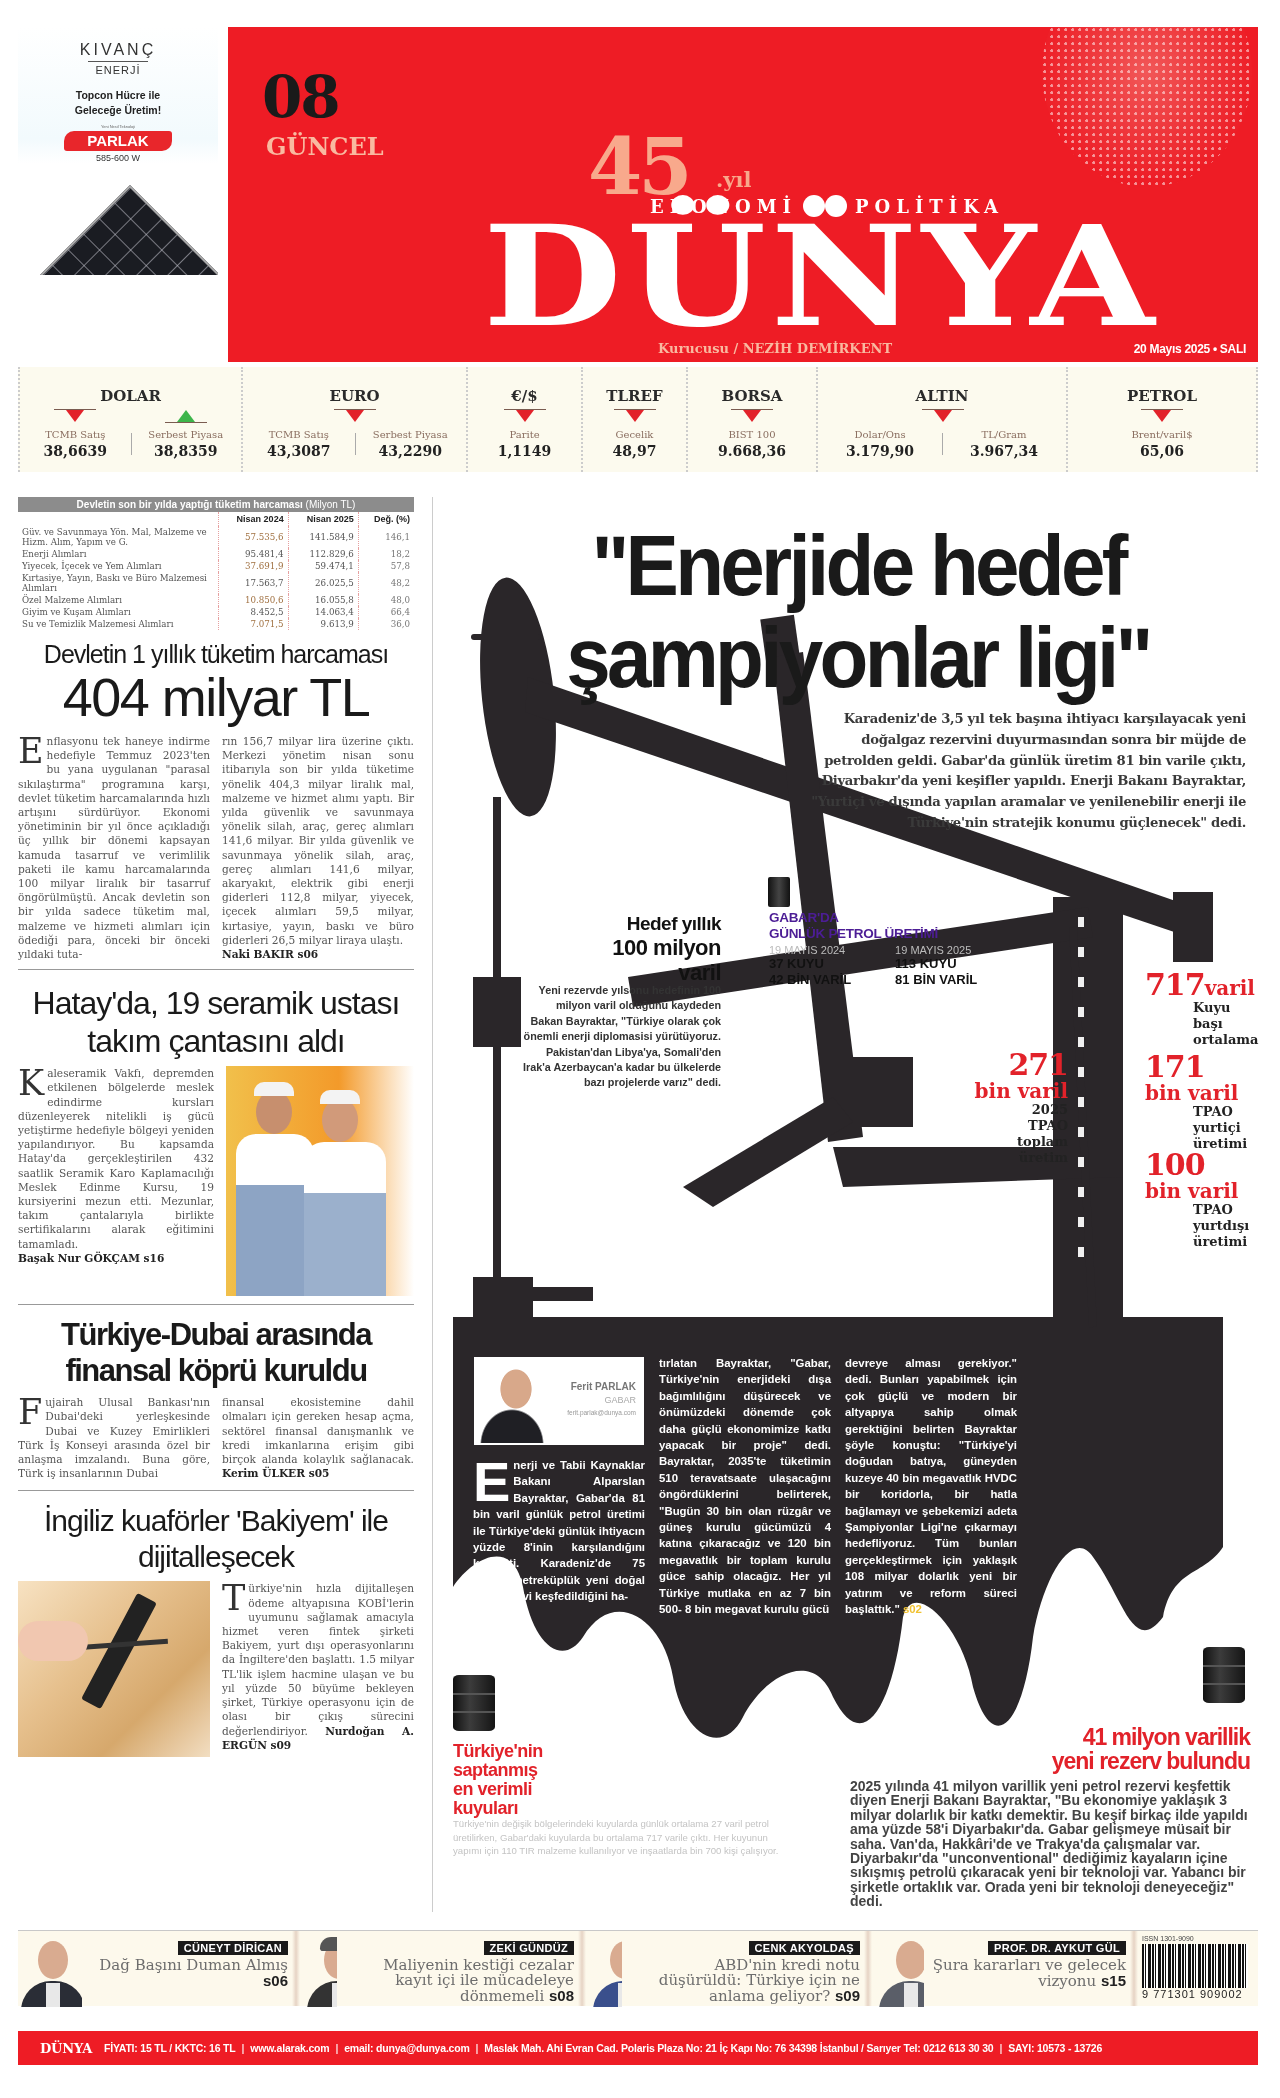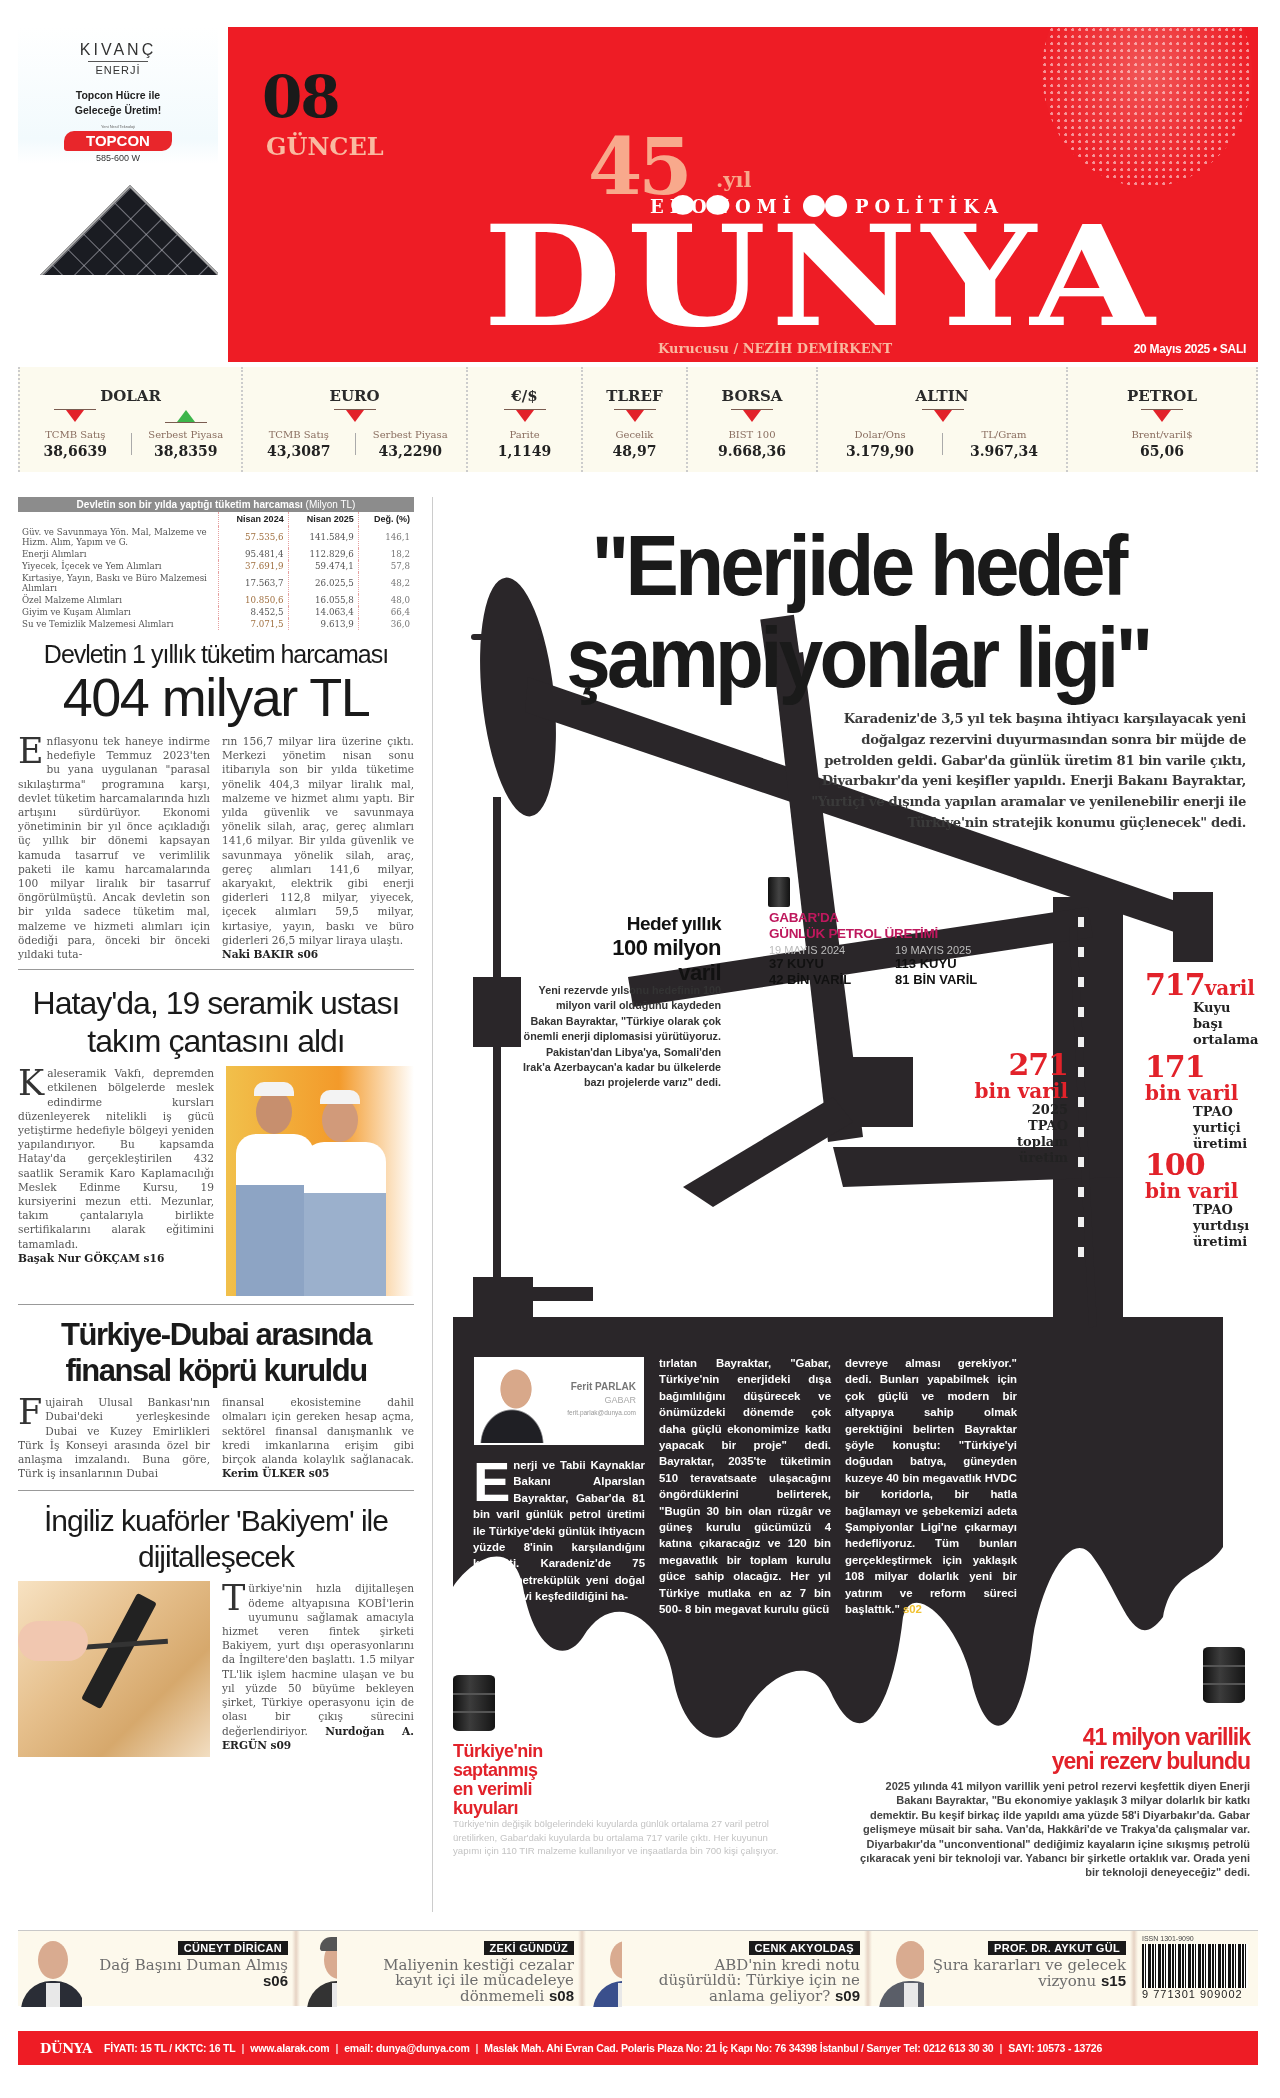--- a/index.html
+++ b/index.html
@@ -77,21 +77,21 @@
   #main { left: 432px; top: 497px; width: 826px; height: 1415px; border-left: 1px solid #ccc; }
   .headline { left: 45px; top: 22px; width: 760px; font-family: "Liberation Sans", sans-serif; font-weight: 900; font-size: 86px; line-height: 92px; letter-spacing: -4px; color: #1a1a1a; text-align: center; transform: scaleX(0.93); transform-origin: 50% 0; }
   .spot { right: 12px; top: 212px; width: 440px; text-align: right; font-family: "DejaVu Serif", serif; font-weight: bold; font-size: 13.2px; line-height: 20.8px; color: #3a3a3a; letter-spacing: -0.3px; }
   .pump { left: 0; top: 0; }
 
   .target-hd { left: 110px; top: 415px; width: 178px; text-align: right; font-family: "Liberation Sans", sans-serif; font-weight: bold; font-size: 19px; line-height: 24px; color: #111; letter-spacing: -0.5px; }
   .target-hd .big { font-size: 22px; }
   .target-tx { left: 90px; top: 486px; width: 198px; text-align: right; font-family: "Liberation Sans", sans-serif; font-weight: bold; font-size: 10.8px; line-height: 15.4px; color: #333; }
 
   .gabar { left: 336px; top: 413px; font-family: "Liberation Sans", sans-serif; }
-  .gabar .ttl { color: #be185d; font-weight: bold; font-size: 13.5px; line-height: 16px; letter-spacing: -0.3px; }
+  .gabar .ttl { color: #4c1d95; font-weight: bold; font-size: 13.5px; line-height: 16px; letter-spacing: -0.3px; }
   .gabar .cols { display: flex; gap: 44px; margin-top: 2px; }
   .gabar .date { color: #bbb; font-size: 11px; }
   .gabar .val { color: #111; font-weight: bold; font-size: 13px; line-height: 16px; }
   .gabar-icon { left: 335px; top: 380px; width: 22px; height: 30px; background: linear-gradient(90deg,#111,#444,#111); border-radius: 2px; }
 
   .stat { font-family: "DejaVu Serif", serif; }
   .stat .n { color: #e2222a; font-weight: 900; font-size: 30px; line-height: 30px; letter-spacing: -1px; }
   .stat .u { color: #e2222a; font-weight: bold; font-size: 20px; line-height: 22px; }
   .stat .d { color: #222; font-weight: bold; font-size: 13px; line-height: 16px; margin-left: 48px; }
 
@@ -104,21 +104,21 @@
   .author-box .photo { position: absolute; left: 4px; top: 6px; width: 70px; height: 80px; background: radial-gradient(ellipse 16px 20px at 38px 26px, #d8a88a 0 95%, transparent 100%), radial-gradient(ellipse 32px 36px at 34px 82px, #1f1f24 0 95%, transparent 100%); }
 
   .barrel { width: 42px; height: 56px; border-radius: 6px/4px; background: linear-gradient(90deg,#111 0%,#3c3c3c 40%,#151515 100%); }
   .barrel:before, .barrel:after { content: ""; position: absolute; left: 0; right: 0; height: 2px; background: #555; }
   .barrel:before { top: 18px; } .barrel:after { top: 36px; }
 
   .wells-hd { left: 20px; top: 1245px; font-family: "Liberation Sans", sans-serif; font-weight: bold; color: #e2222a; font-size: 18px; line-height: 19px; letter-spacing: -0.5px; }
   .wells-tx { left: 20px; top: 1320px; width: 330px; font-family: "Liberation Sans", sans-serif; color: #c4c4c4; font-size: 9.6px; line-height: 13.6px; }
 
   .res-hd { right: 8px; top: 1228px; text-align: right; font-family: "Liberation Sans", sans-serif; font-weight: bold; color: #e2222a; font-size: 23px; line-height: 24px; letter-spacing: -1px; }
-  .res-tx { right: 8px; top: 1282px; width: 400px; text-align: right; font-family: "Liberation Sans", sans-serif; font-weight: bold; color: #444; font-size: 11px; line-height: 14.4px; }
+  .res-tx { right: 8px; top: 1282px; width: 400px; font-family: "Liberation Sans", sans-serif; font-weight: bold; color: #444; font-size: 14px; line-height: 14.4px; }
 
   
   #cols { left: 18px; top: 1930px; width: 1240px; height: 76px; background: #fdf9ec; border-top: 1px solid #c8c8c8; display: flex; }
   .cw { position: relative; display: flex; border-right: 0; }
   .cw .ph { width: 70px; height: 76px; position: relative; overflow: hidden; }
   .cw .ph .head { position: absolute; left: 20px; top: 10px; width: 30px; height: 38px; border-radius: 50%; background: #d9ab90; }
   .cw .ph .body { position: absolute; left: 3px; top: 50px; width: 64px; height: 40px; border-radius: 30px 30px 0 0; background: #2a2d36; }
   .cw .ph .shirt { position: absolute; left: 28px; top: 52px; width: 14px; height: 26px; background: #e8e8e8; }
   .cw .info { padding: 6px 0 16px 8px; text-align: right; }
   .cw .nm { display: inline-block; background: #1a1a1a; color: #fff; font-family: "Liberation Sans", sans-serif; font-weight: bold; font-size: 11px; padding: 1px 6px; letter-spacing: 0.3px; }
@@ -137,21 +137,21 @@
 </head>
 <body>
 
 <div id="ad" class="abs">
   <div class="inner">
     <div class="brand">KIVANÇ</div>
     <div class="brand-line"></div>
     <div class="brand2">ENERJİ</div>
     <div class="slogan"><span>Topcon Hücre ile</span><br><span>Geleceğe Üretim!</span></div>
     <div class="tiny">Yeni Nesil Teknoloji</div>
-    <div class="pill">TOPCON</div>
+    <div class="pill">PARLAK</div>
     <div class="watt">585-600 W</div>
     <div class="panel"></div>
   </div>
 </div>
 
 <div id="mast" class="abs">
   <div class="abs globe"></div>
   <div class="abs num">08</div>
   <div class="abs sec">GÜNCEL</div>
   <div class="abs yr">45</div>

